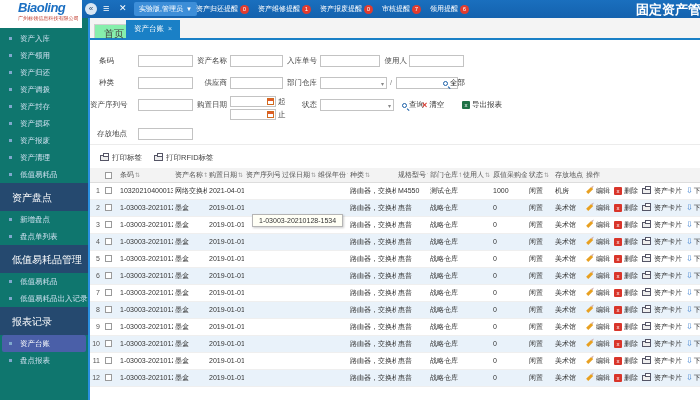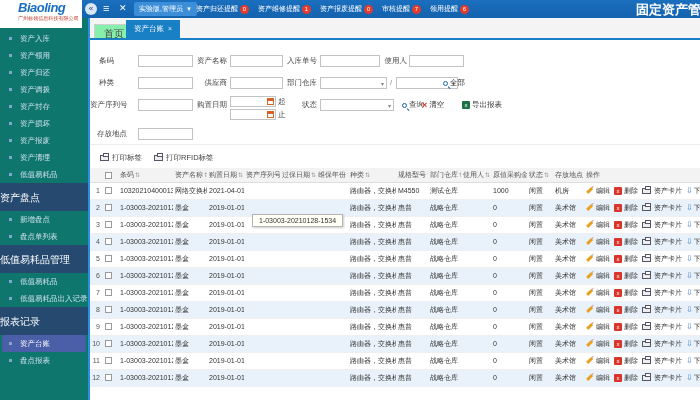--- a/index.html
+++ b/index.html
@@ -25,21 +25,21 @@
   .nav-tabs { position:absolute; left:196px; top:0; height:18px; display:flex; align-items:center; z-index:6; }
   .nav-tab { display:flex; align-items:center; margin-right:9px; color:#fff; font-size:7px; white-space:nowrap; }
   .badge { display:inline-block; min-width:9px; height:9px; border-radius:5px; background:#e23b2e;
     color:#fff; font-size:6px; line-height:9px; text-align:center; margin-left:2px; padding:0 1px; }
   .app-title { position:absolute; left:636px; top:1px; color:#fff; font-size:13px; font-weight:bold;
     white-space:nowrap; z-index:5; }
 
   
   .sidebar { position:absolute; left:0; top:0; width:88px; height:400px; background:#0f766e; z-index:3; }
   .sb-menu { padding-top:30px; }
-  .sb-title { font-size:10px; color:#ffffff; padding:8px 0 6px 0; background:#25496f; }
+  .sb-title { font-size:10px; color:#ffffff; padding:8px 0 6px 12px; background:#25496f; }
   .sb-item { position:relative; height:17px; line-height:17px; color:#cfe0f0; font-size:7.5px;
     padding-left:20px; white-space:nowrap; overflow:hidden; cursor:pointer; }
   .sb-item::before { content:''; position:absolute; left:9px; top:7px; width:3px; height:3px;
     background:#7fa8cd; }
   .sb-item.active { background:#4a5fa8; border-radius:2px; color:#fff; margin:0 2px; padding-left:18px; }
   .sb-item.active::before { left:7px; }
 
   
   .main { position:absolute; left:88px; top:18px; width:612px; height:382px; background:#fff;
     border-left:2px solid #2a8fe0; }

